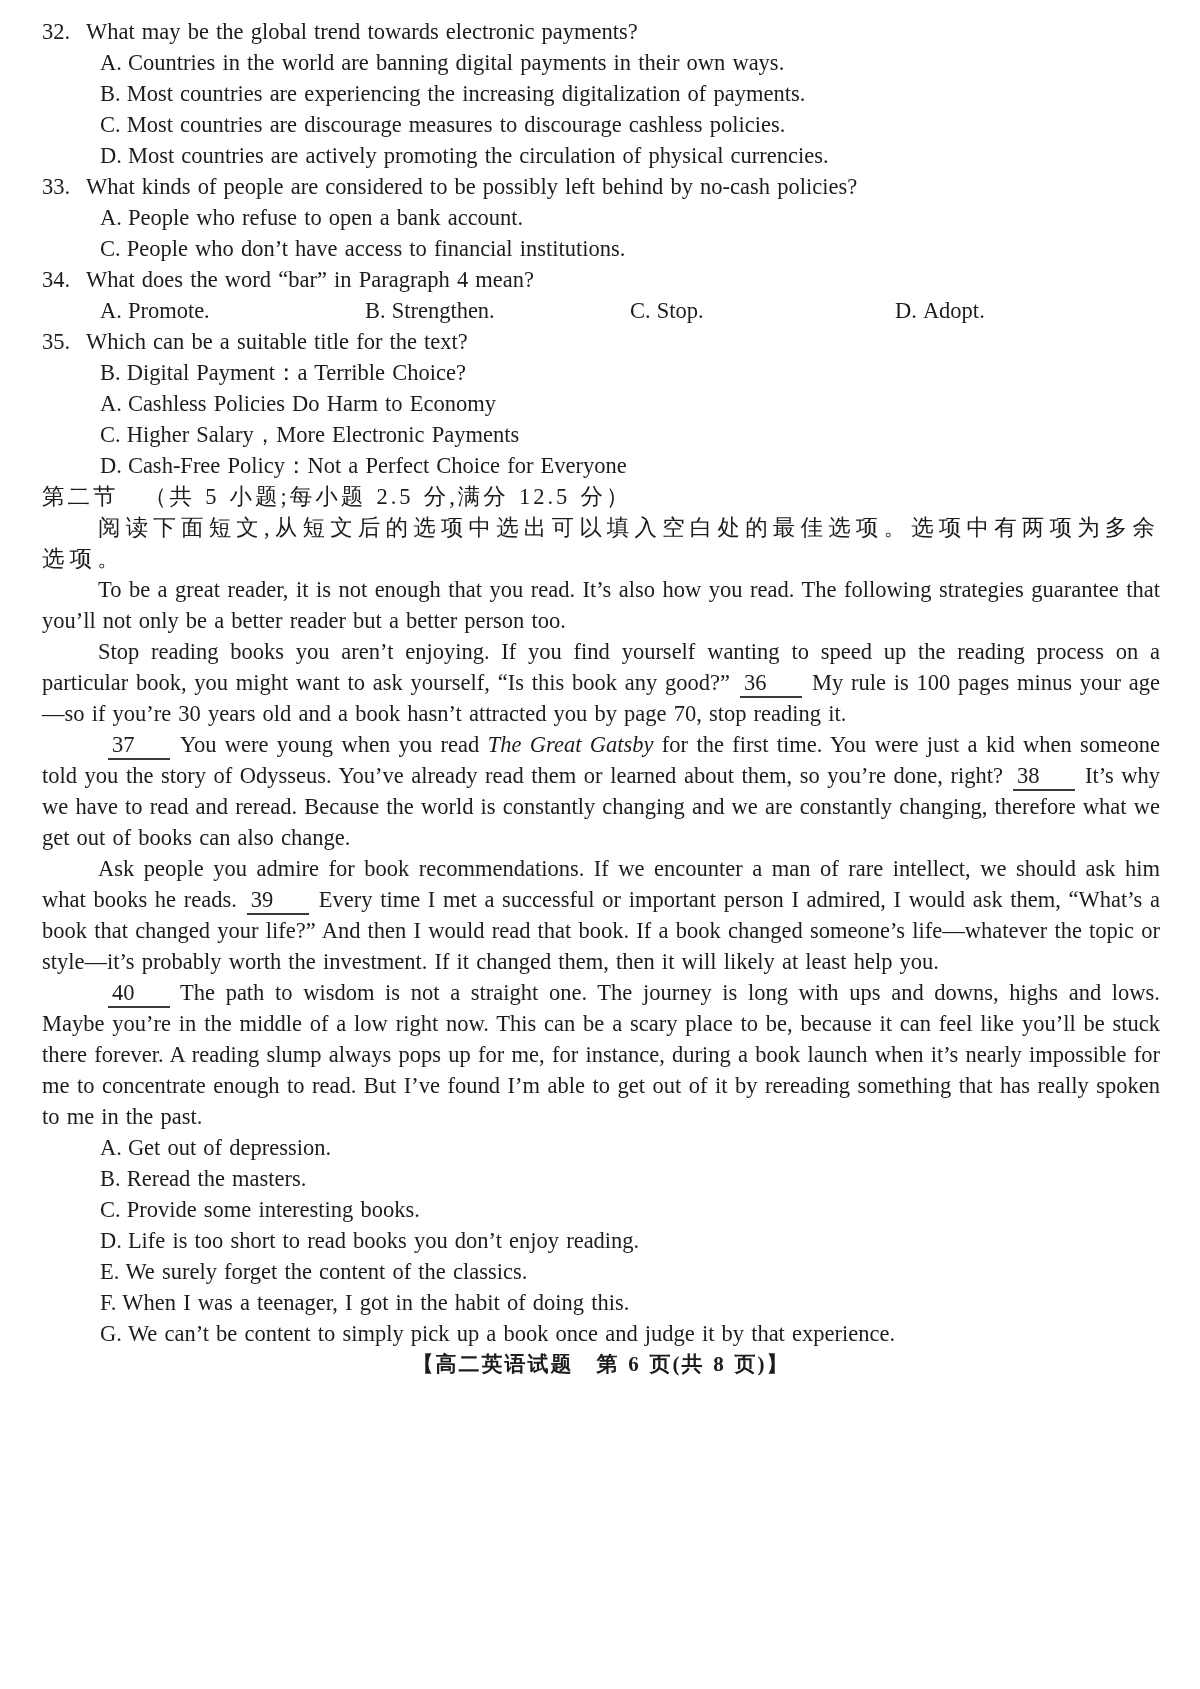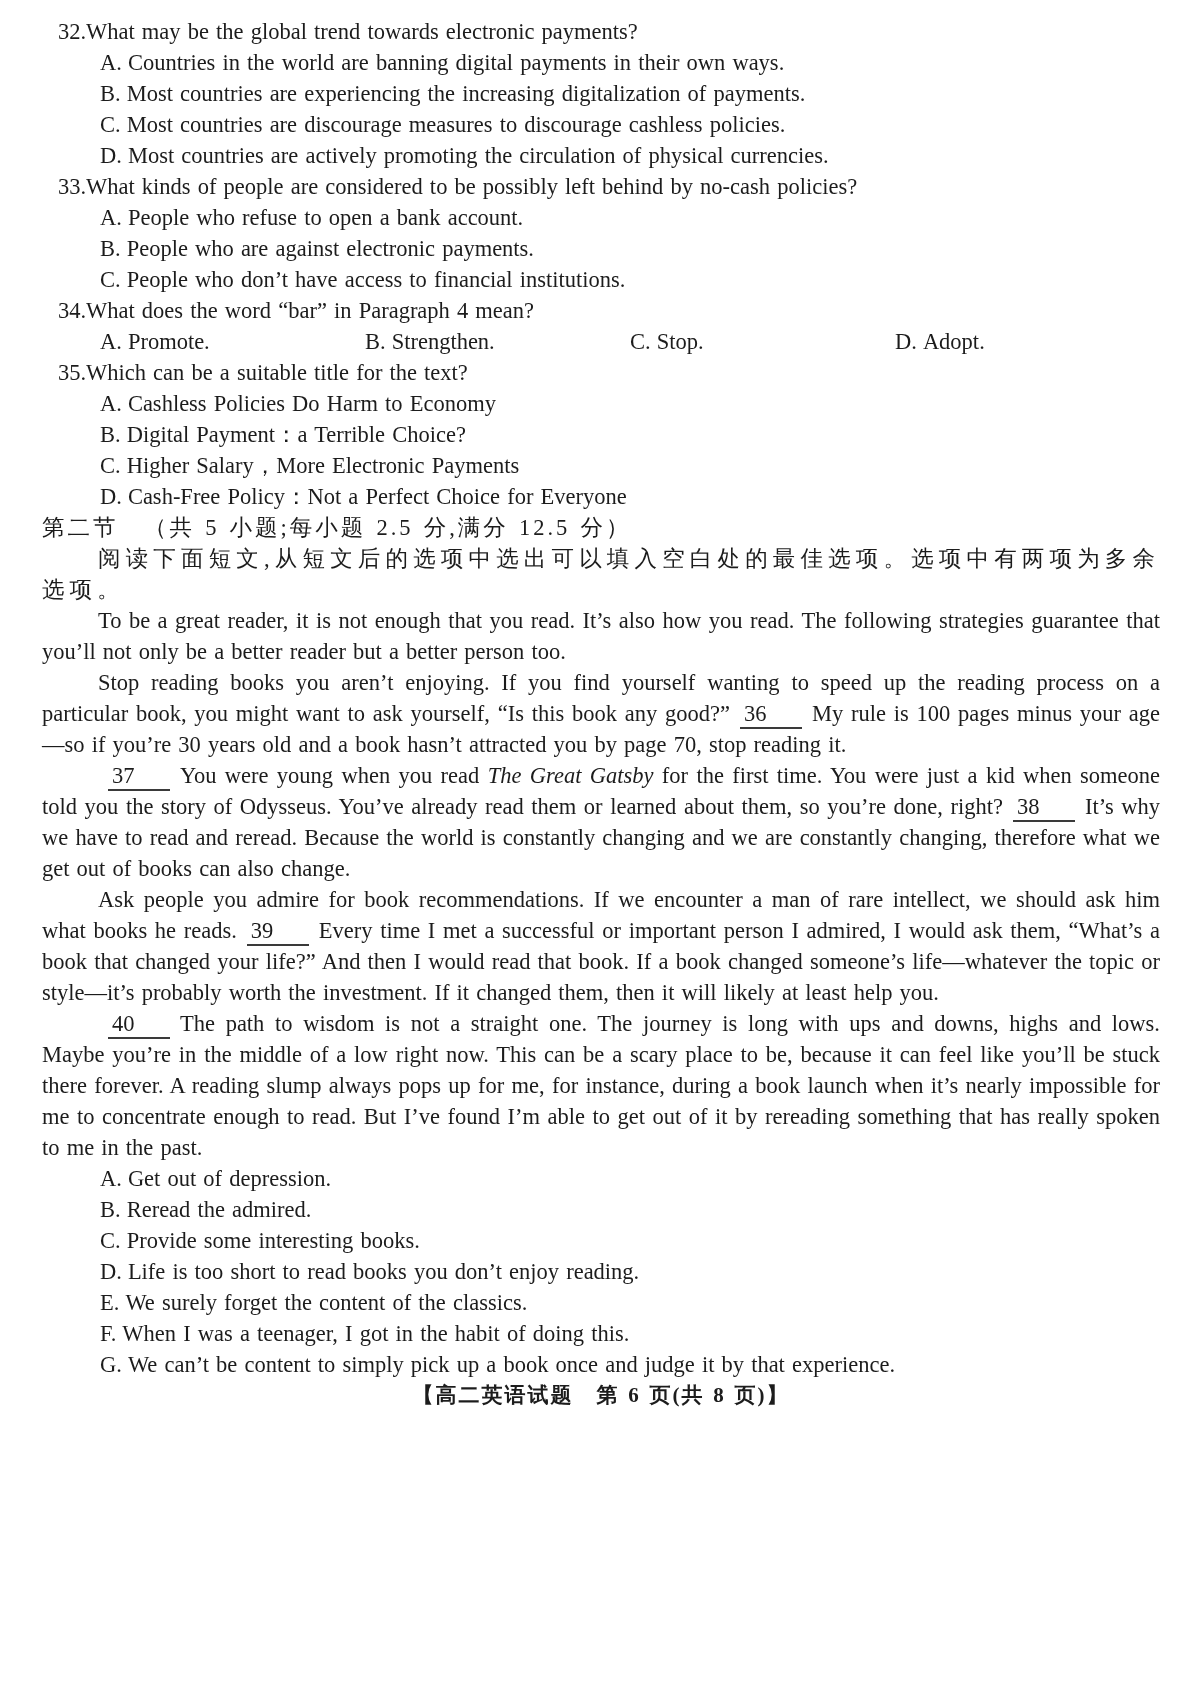--- a/index.html
+++ b/index.html
@@ -11,21 +11,21 @@
     padding: 16px 40px 0 42px;
     overflow: hidden;
     background: #ffffff;
     color: #1c1c1c;
     font-family: "Liberation Serif", serif;
     font-size: 22.5px;
     line-height: 31px;
     word-spacing: 1.5px;
   }
   .q-line { white-space: nowrap; }
-  .q-num { display: inline-block; min-width: 44px; text-align: right; }
+  .q-num { display: inline-block; min-width: 44px; }
   .option { padding-left: 58px; }
   .opt-label { margin-right: 6px; }
   .inline-options { display: flex; padding-left: 58px; }
   .inline-options .cell { width: 265px; flex: 0 0 auto; }
   .inline-options .cell:last-child { width: auto; text-align: right; }
   .para {
     margin: 0;
     text-align: justify;
     text-align-last: left;
     text-indent: 56px;
@@ -75,23 +75,20 @@
   </section>
 
   <section>
     <div class="q-line">
       <span class="q-num">33.</span><span>What kinds of people are considered to be possibly left behind by no-cash policies?</span>
     </div>
     <div class="option">
       <span class="opt-label">A.</span><span>People who refuse to open a bank account.</span>
     </div>
     <div class="option">
-      <span class="opt-label">B.</span><span>People who are against electronic payments.</span>
-    </div>
-    <div class="option">
       <span class="opt-label">C.</span><span>People who don’t have access to financial institutions.</span>
     </div>
   </section>
 
   <section>
     <div class="q-line">
       <span class="q-num">34.</span><span>What does the word “bar” in Paragraph 4 mean?</span>
     </div>
     <div class="inline-options">
       <div class="cell">
@@ -107,24 +104,24 @@
         <span class="opt-label">D.</span><span>Adopt.</span>
       </div>
     </div>
   </section>
 
   <section>
     <div class="q-line">
       <span class="q-num">35.</span><span>Which can be a suitable title for the text?</span>
     </div>
     <div class="option">
-      <span class="opt-label">A.</span><span>Cashless Policies Do Harm to Economy</span>
+      <span class="opt-label">B.</span><span>Digital Payment：a Terrible Choice?</span>
     </div>
     <div class="option">
-      <span class="opt-label">B.</span><span>Digital Payment：a Terrible Choice?</span>
+      <span class="opt-label">A.</span><span>Cashless Policies Do Harm to Economy</span>
     </div>
     <div class="option">
       <span class="opt-label">C.</span><span>Higher Salary，More Electronic Payments</span>
     </div>
     <div class="option">
       <span class="opt-label">D.</span><span>Cash-Free Policy：Not a Perfect Choice for Everyone</span>
     </div>
   </section>
 
   <section>
@@ -139,21 +136,21 @@
 
     <p class="para"><span>Ask people you admire for book recommendations. If we encounter a man of rare intellect, we should ask him what books he reads.</span><span class="blank">39</span><span>Every time I met a successful or important person I admired, I would ask them, “What’s a book that changed your life?” And then I would read that book. If a book changed someone’s life—whatever the topic or style—it’s probably worth the investment. If it changed them, then it will likely at least help you.</span></p>
 
     <p class="para"><span class="blank">40</span><span>The path to wisdom is not a straight one. The journey is long with ups and downs, highs and lows. Maybe you’re in the middle of a low right now. This can be a scary place to be, because it can feel like you’ll be stuck there forever. A reading slump always pops up for me, for instance, during a book launch when it’s nearly impossible for me to concentrate enough to read. But I’ve found I’m able to get out of it by rereading something that has really spoken to me in the past.</span></p>
 
     <div class="choices">
       <div class="option">
         <span class="opt-label">A.</span><span>Get out of depression.</span>
       </div>
       <div class="option">
-        <span class="opt-label">B.</span><span>Reread the admired.</span>
+        <span class="opt-label">B.</span><span>Reread the masters.</span>
       </div>
       <div class="option">
         <span class="opt-label">C.</span><span>Provide some interesting books.</span>
       </div>
       <div class="option">
         <span class="opt-label">D.</span><span>Life is too short to read books you don’t enjoy reading.</span>
       </div>
       <div class="option">
         <span class="opt-label">E.</span><span>We surely forget the content of the classics.</span>
       </div>

